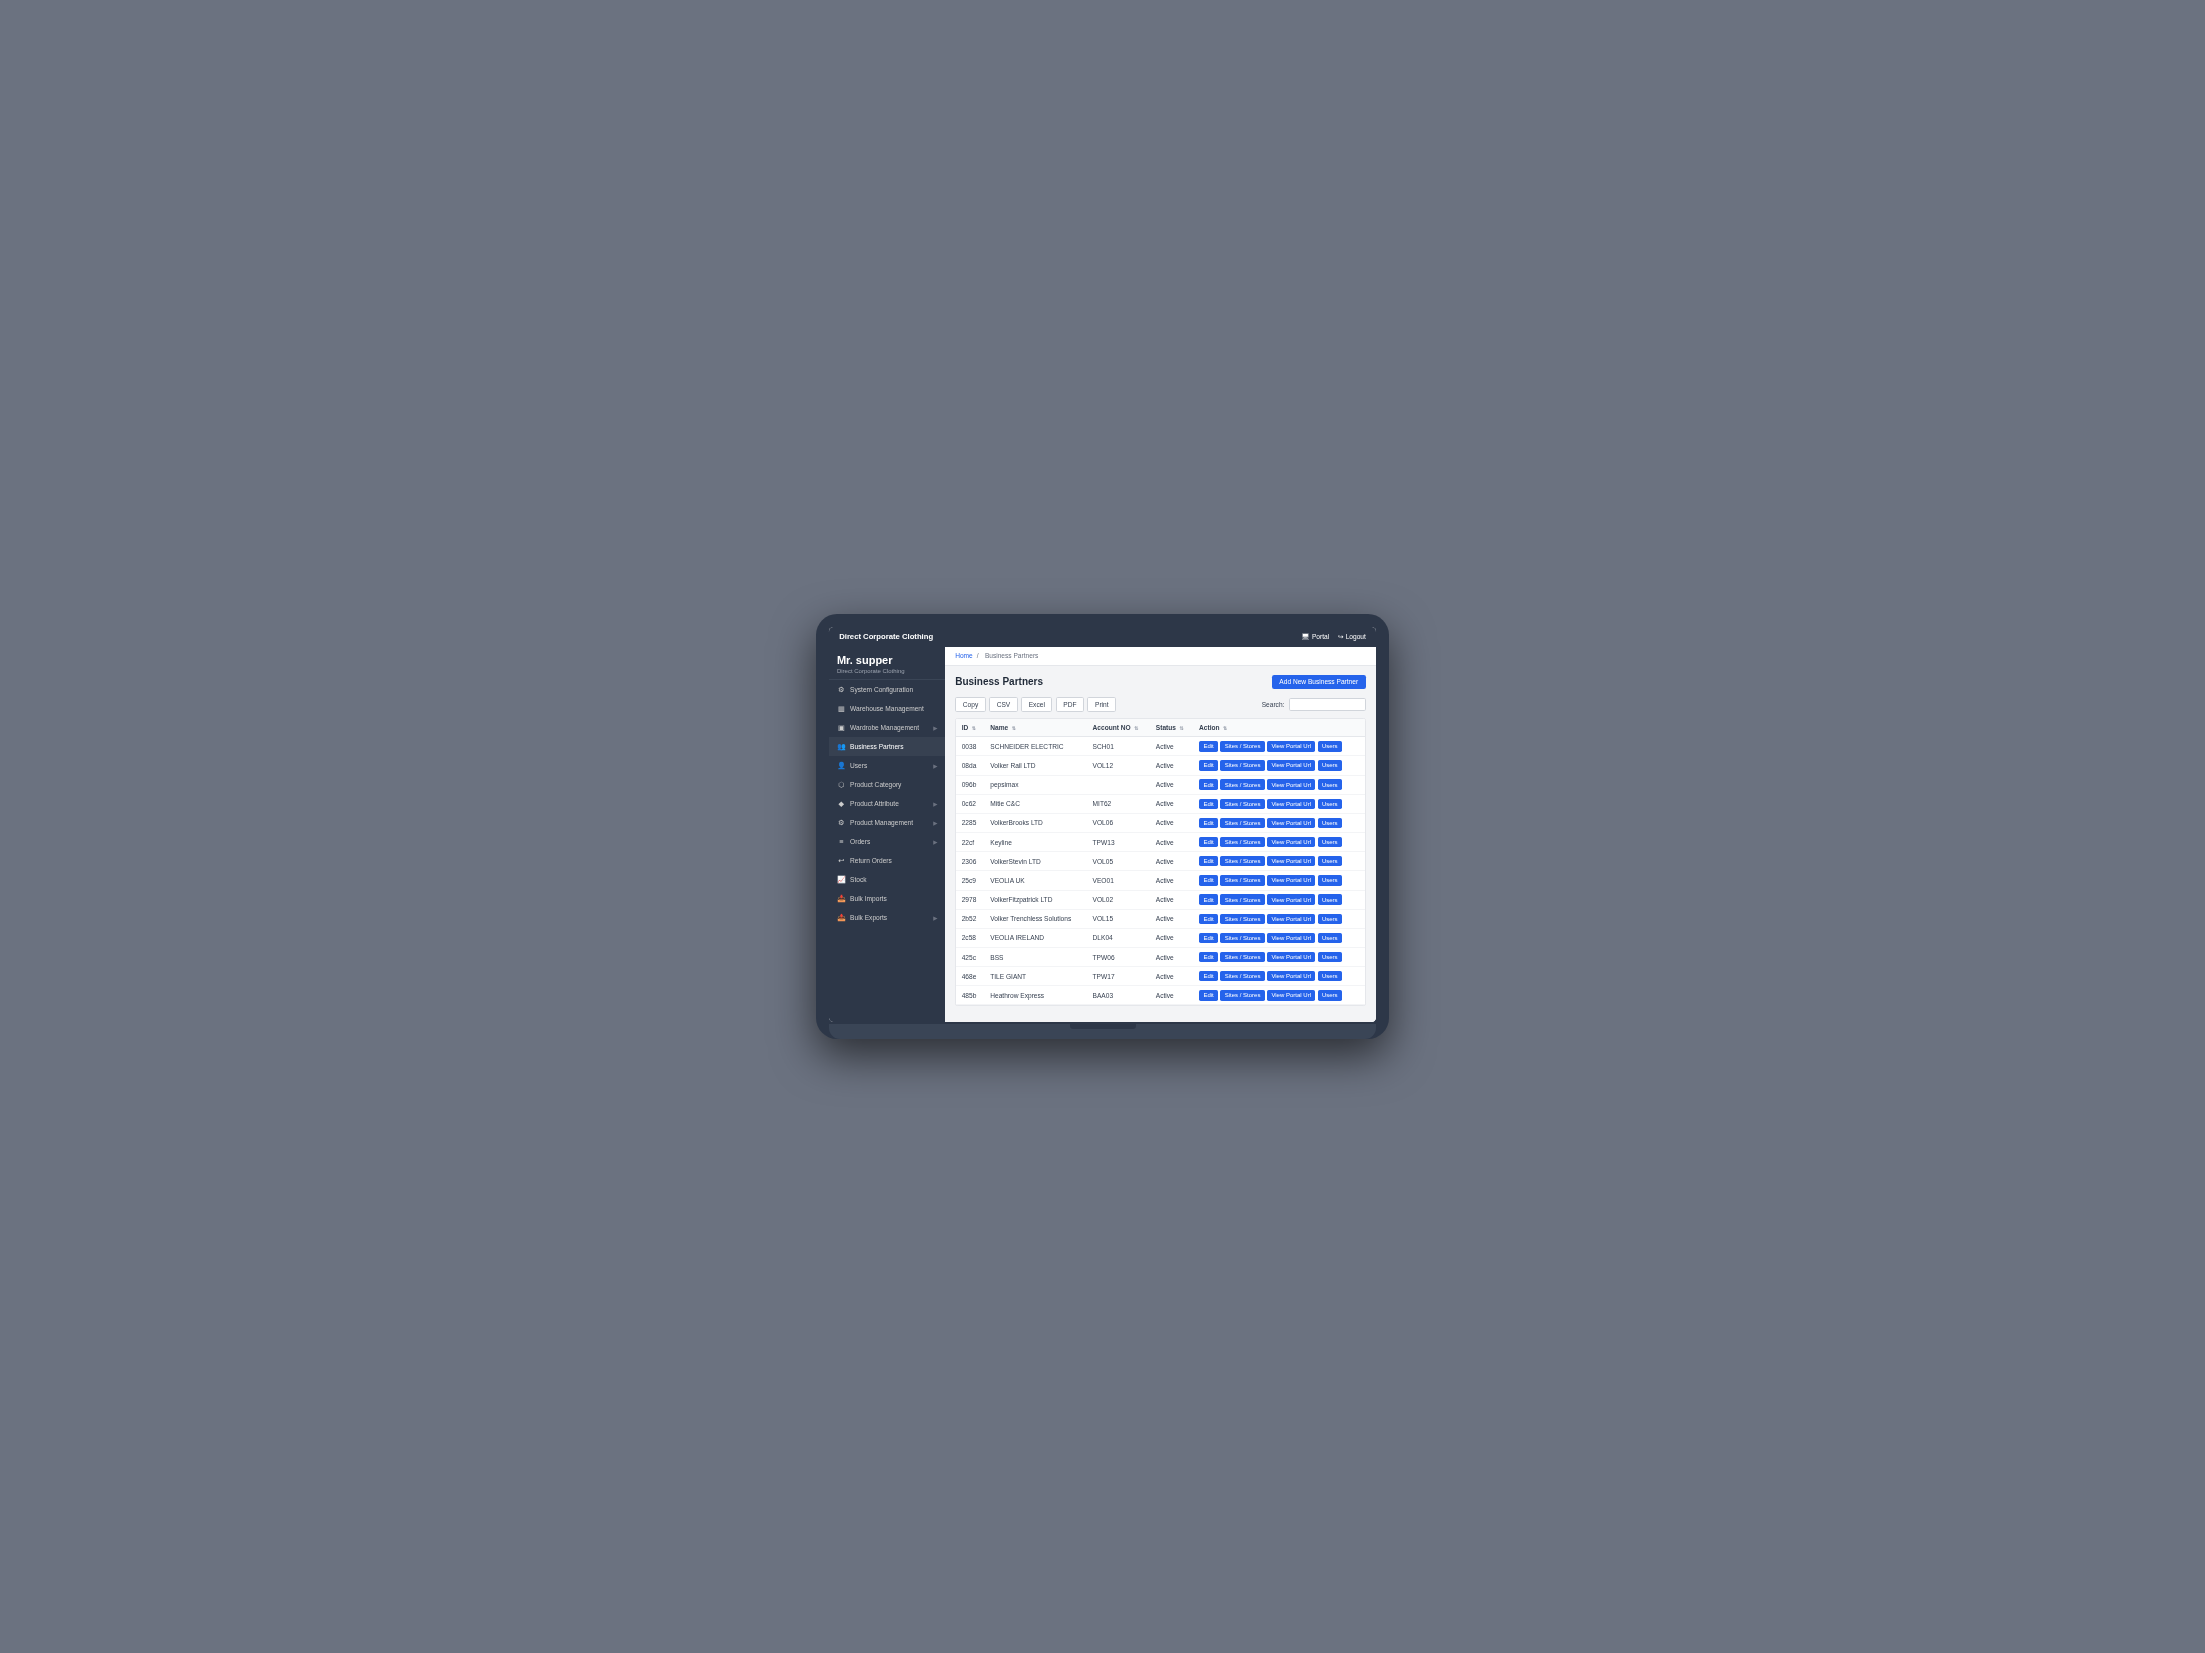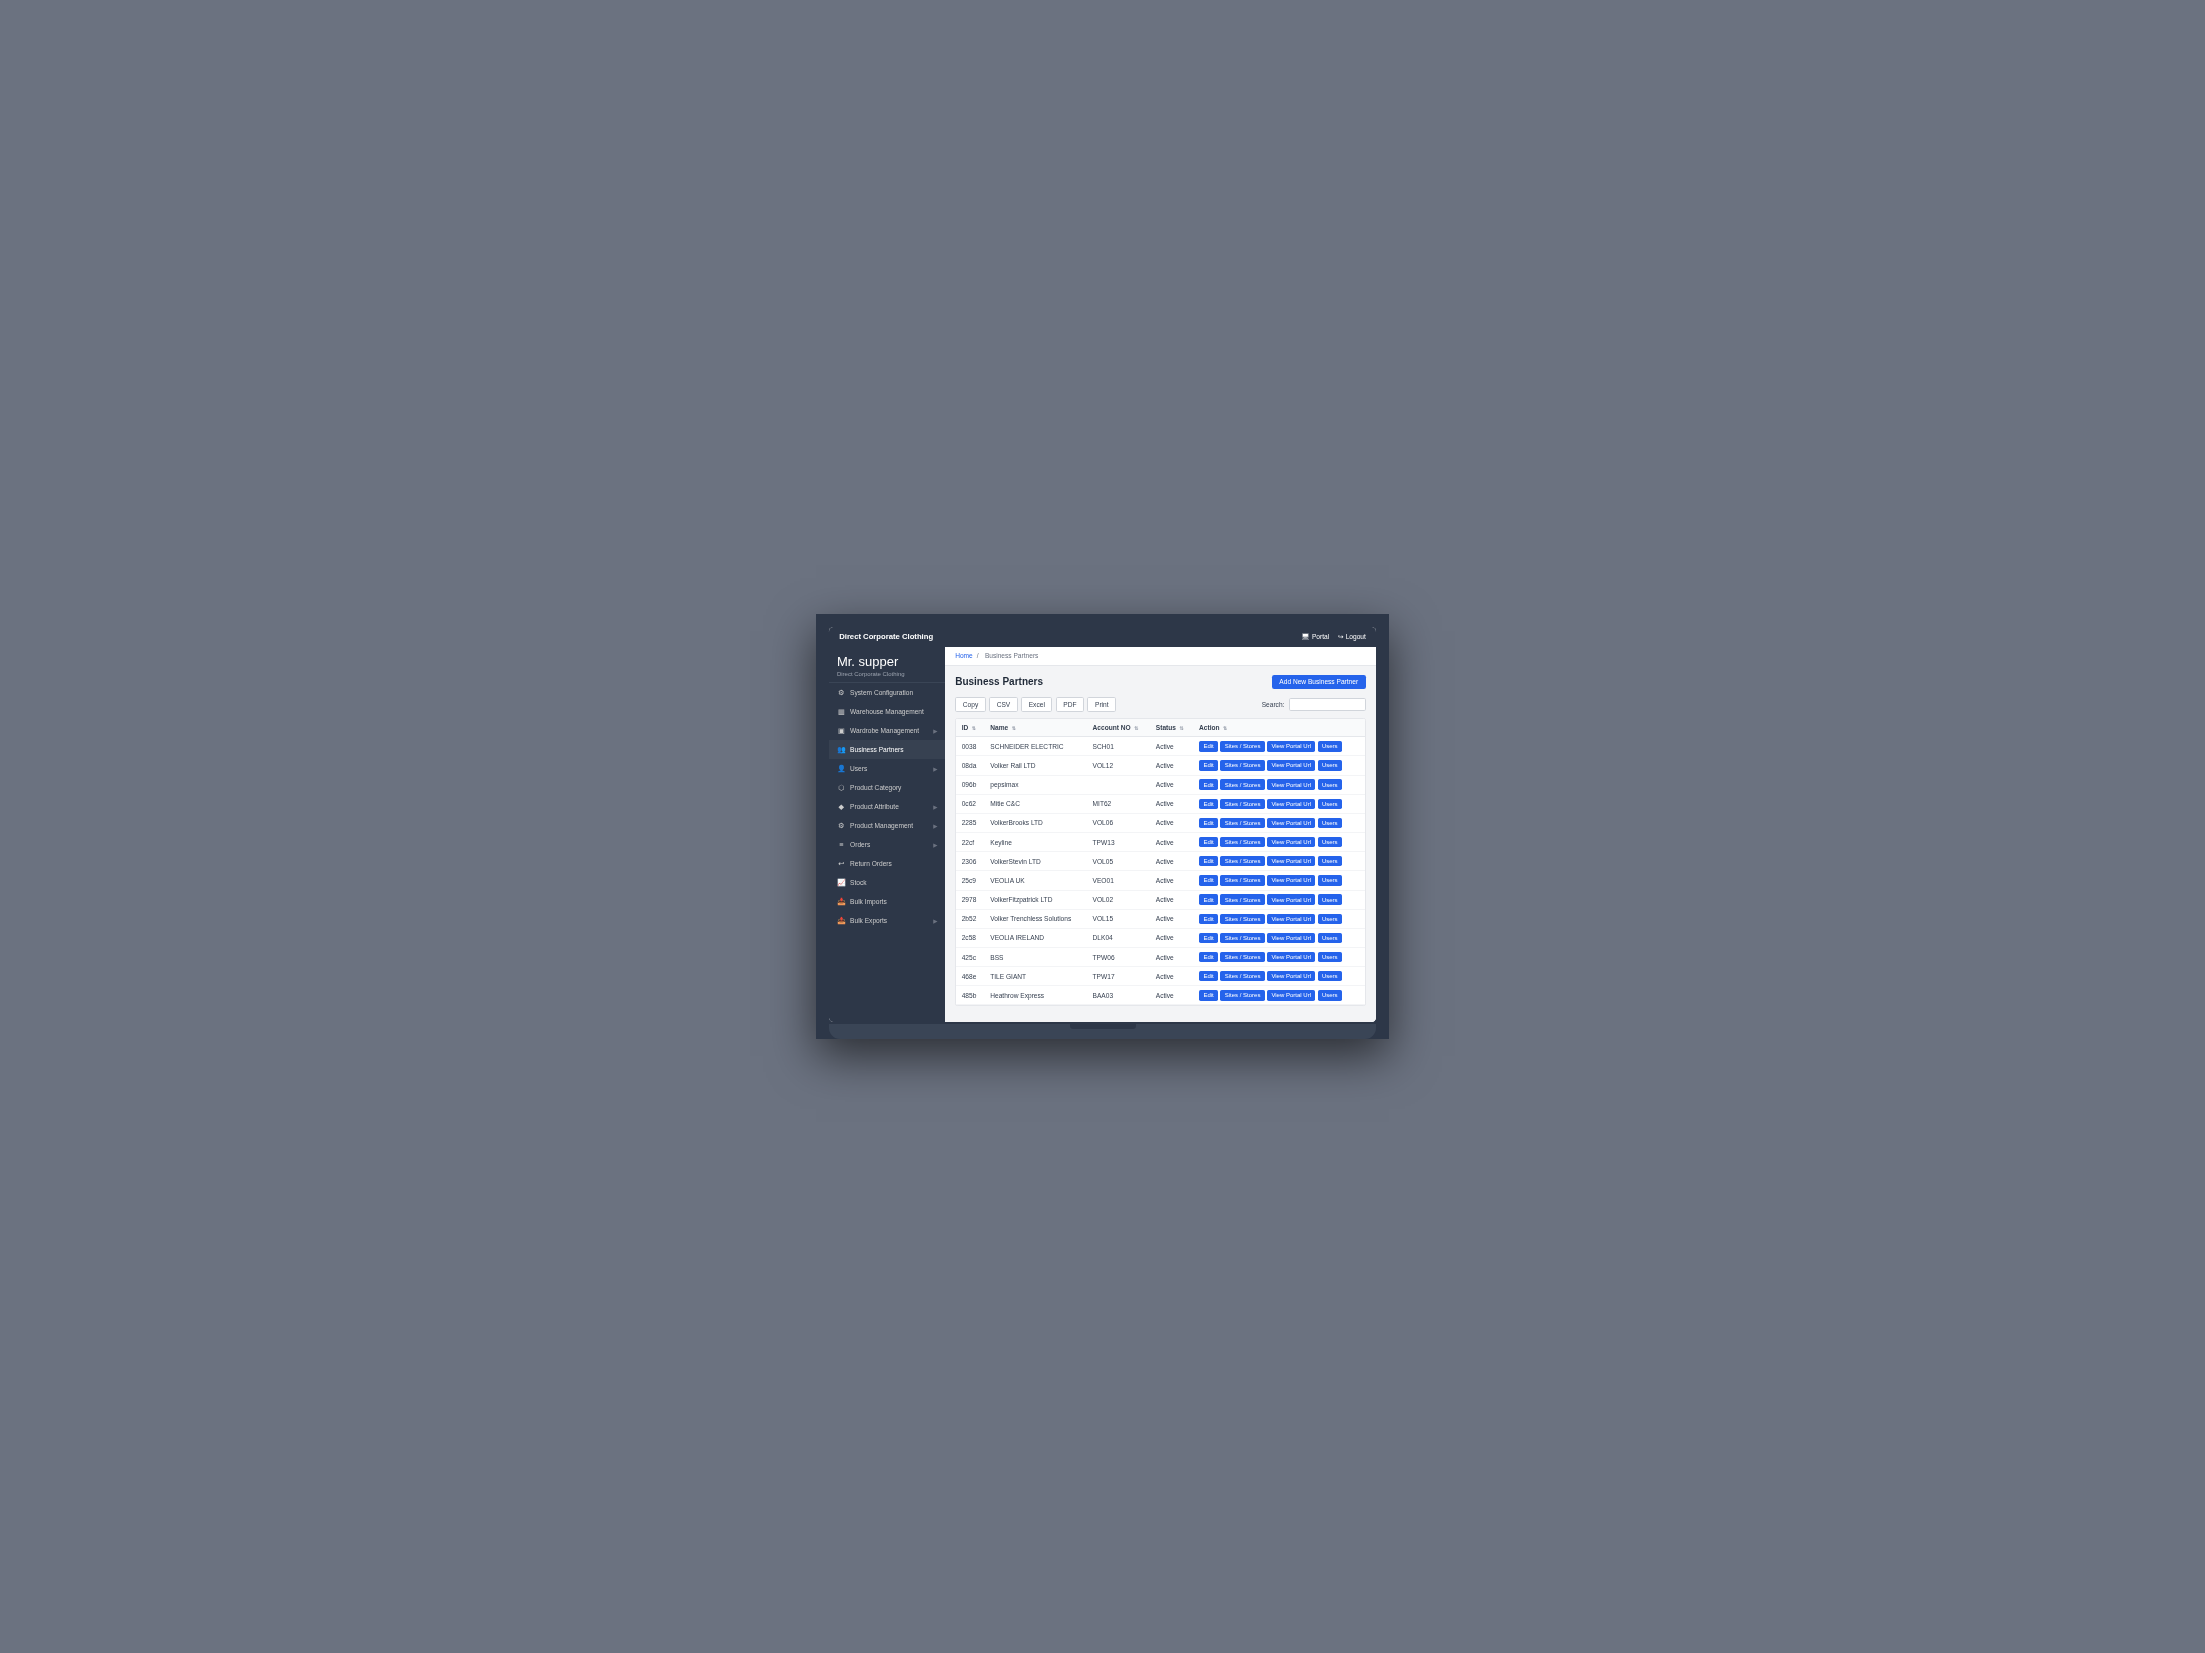--- a/index.html
+++ b/index.html
@@ -7,21 +7,21 @@
       background: #6b7280;
       display: flex;
       align-items: center;
       justify-content: center;
       min-height: 100vh;
       font-family: -apple-system, BlinkMacSystemFont, 'Segoe UI', Arial, sans-serif;
       padding: 22px;
     }
     .laptop-outer {
       background: #2d3748;
-      border-radius: 0;
+      border-radius: 21px;
       padding: 13.2px 13.2px 0 13.2px;
       box-shadow: 0 16.5px 44px rgba(0,0,0,0.6);
       width: 573px;
       max-width: 100%;
     }
     .laptop-screen {
       background: #fff;
       border-radius: 4.4px;
       overflow: hidden;
       width: 100%;
@@ -82,22 +82,22 @@
       flex-shrink: 0;
       overflow-y: auto;
       font-size: 6.6px;
     }
     .sidebar-user {
       padding: 7.7px 7.7px 5.5px;
       border-bottom: 0.6px solid #3a4556;
     }
     .sidebar-user-name {
       color: #fff;
-      font-weight: 400;
-      font-size: 13px;
+      font-weight: 700;
+      font-size: 11px;
     }
     .sidebar-user-company {
       color: #9ca3af;
       font-size: 6px;
       margin-top: 1.1px;
     }
     .sidebar-item {
       display: flex;
       align-items: center;
       justify-content: space-between;

